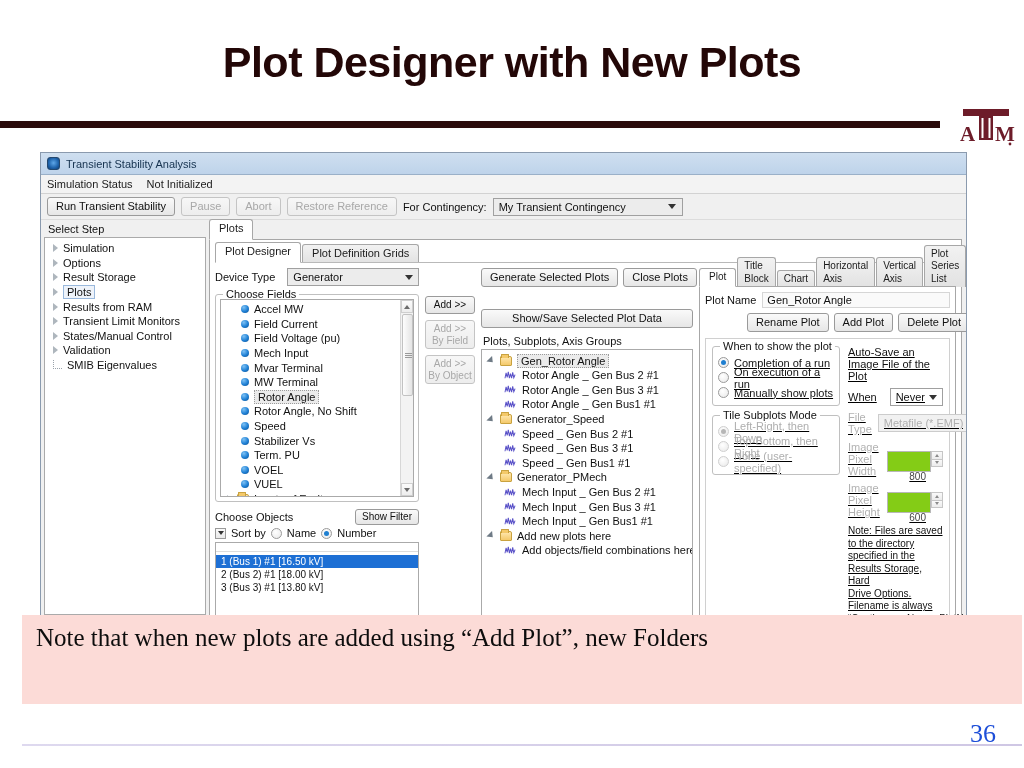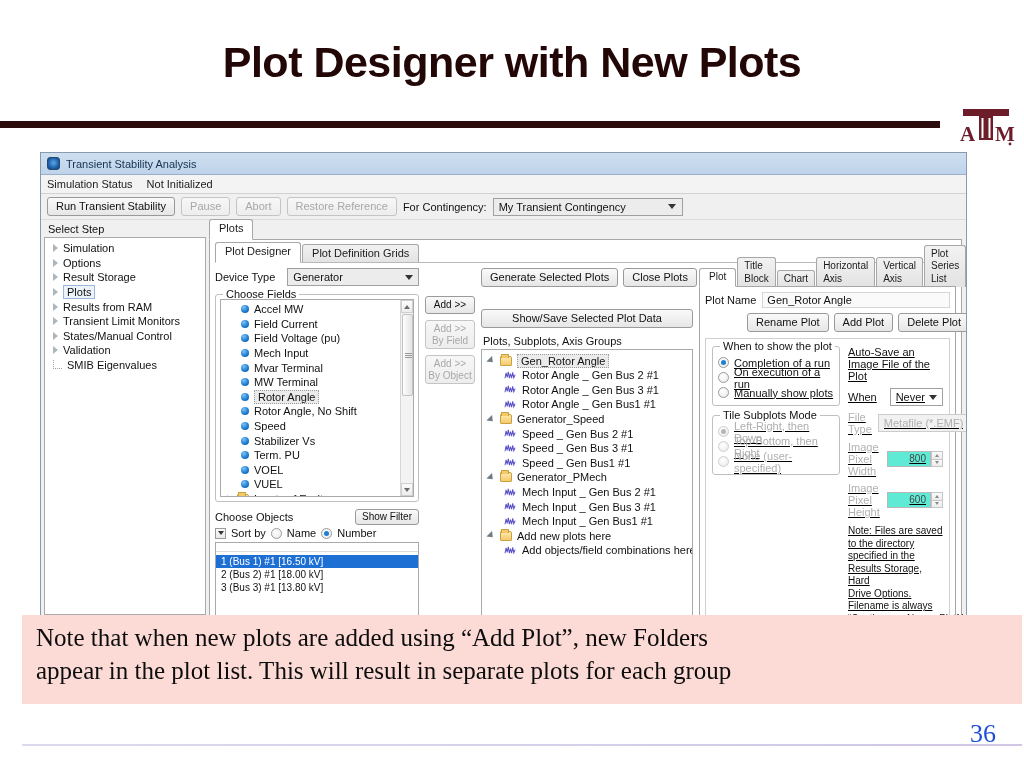--- a/index.html
+++ b/index.html
@@ -144,22 +144,22 @@
   .radio { width:11px;height:11px;border-radius:50%;border:1px solid #9a9a9a;
     background:radial-gradient(circle at 40% 35%,#ffffff,#e8e8e8); flex:none; position:relative; }
   .radio.on:after{content:"";position:absolute;left:2px;top:2px;width:5px;height:5px;border-radius:50%;
     background:#1f7fd0;}
   .radio.dis { border-color:#cfcfcf; }
   .radio.dis.on:after { background:#b6b6b6; }
   .radiorow { display:flex;align-items:center;gap:5px;font-size:11px;color:#111;height:15px; }
   .radiorow.dis { color:#aeaeae; }
   
   .spin { display:flex; align-items:stretch; height:16px; }
-  .spin .sval { width:44px; background:#5eead4; border:1px solid #b8b8b8;
-    font-size:10px; text-align:right; padding:1px 4px 0 0; color:#444; }
+  .spin .sval { width:44px; background:#84cc16; border:1px solid #b8b8b8;
+    font-size:10px; text-align:right; padding:19px 4px 0 0; color:#444; }
   .spin .sbtns { display:flex; flex-direction:column; width:12px; }
   .spin .sbtns div { flex:1; border:1px solid #c6c6c6; background:linear-gradient(to bottom,#fafafa,#ececec);
     display:flex;align-items:center;justify-content:center; }
   .spin .sbtns div:first-child { border-bottom:none; }
   .up3 { width:0;height:0;border-left:2.5px solid transparent;border-right:2.5px solid transparent;border-bottom:3px solid #8a8a8a; }
   .dn3 { width:0;height:0;border-left:2.5px solid transparent;border-right:2.5px solid transparent;border-top:3px solid #8a8a8a; }
   .note-small { font-size:10px; color:#111; line-height:1.25; }
 </style>
 </head>
 <body>
@@ -651,17 +651,16 @@
           </div>
 
         </div>
       </div>
     </div>
   </div>
 </div>
 
 <div id="note-box">
   <div>Note that when new plots are added using “Add Plot”, new Folders</div>
-  <div>appear in the plot list.  This will result in separate plots for each group</div>
 </div>
 
 <div id="footer-rule"></div>
 <div id="page-number">36</div>
 
 </body></html>

